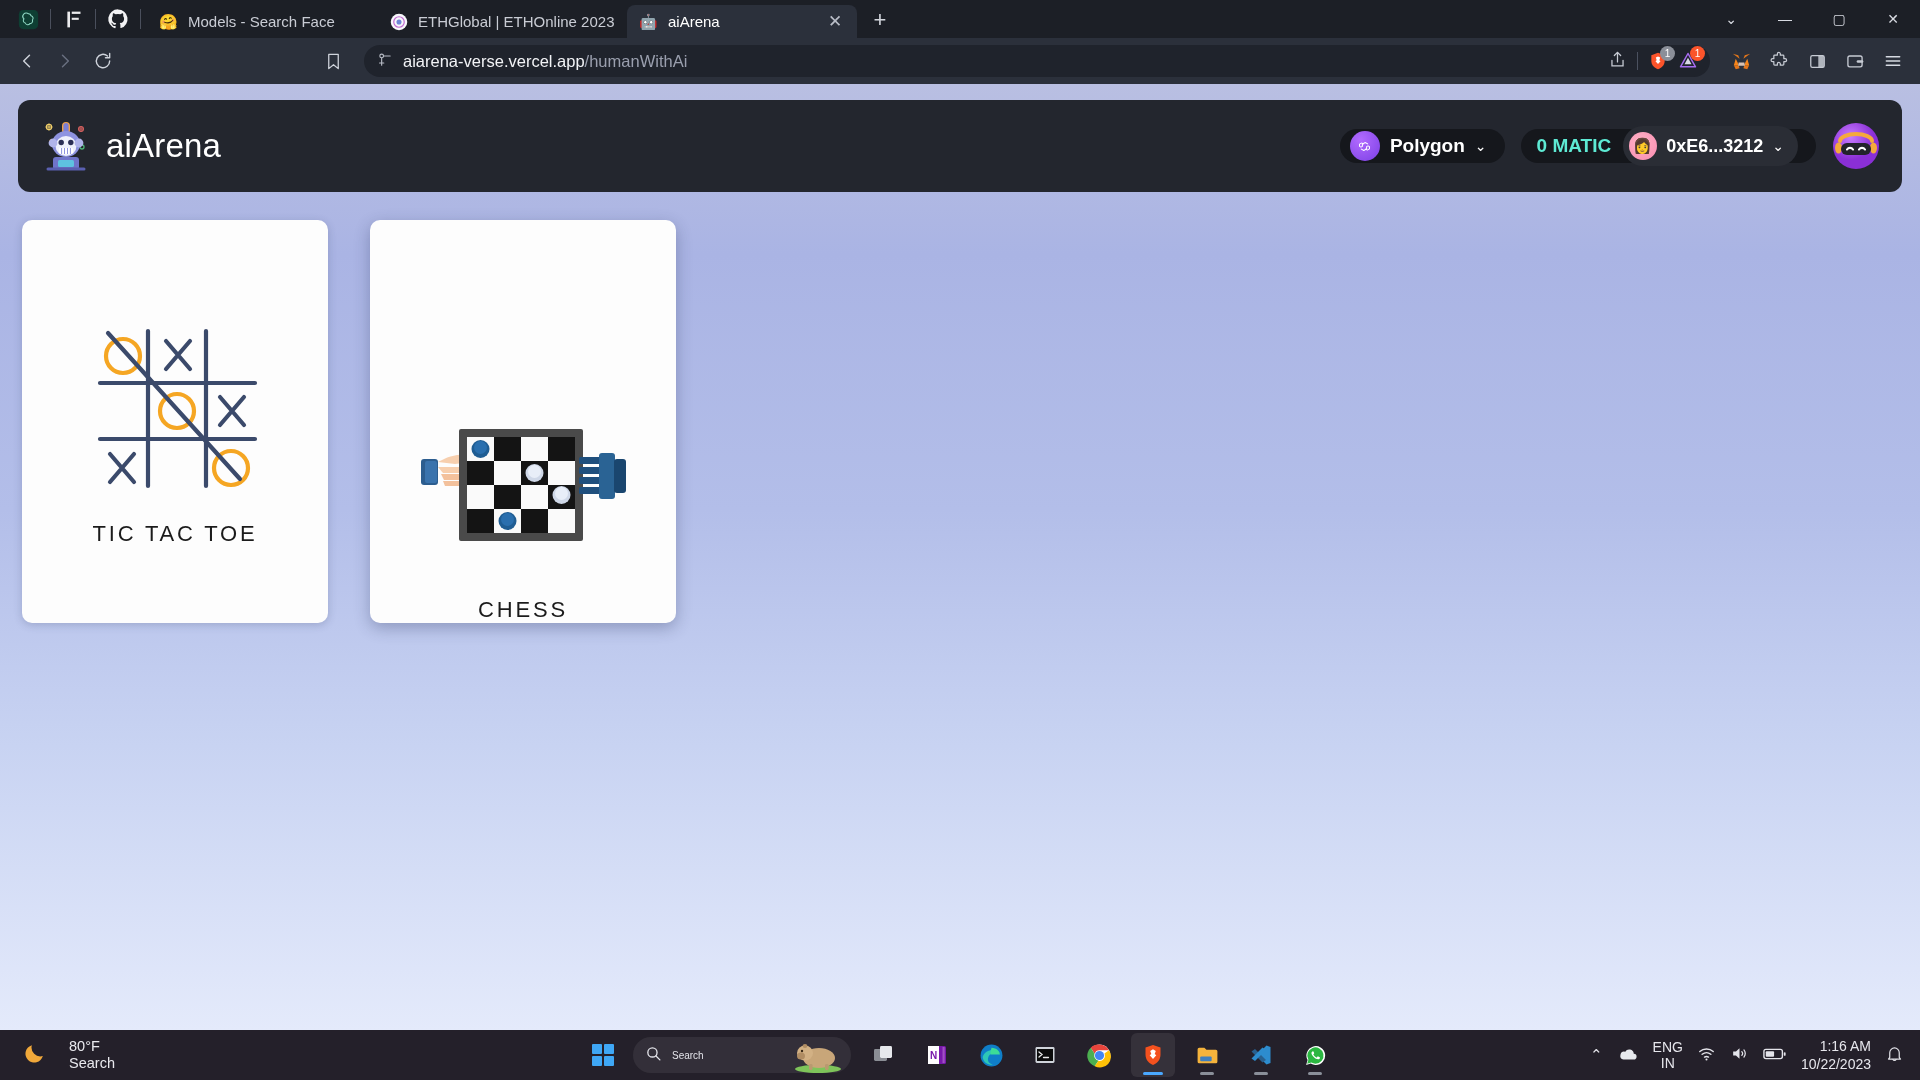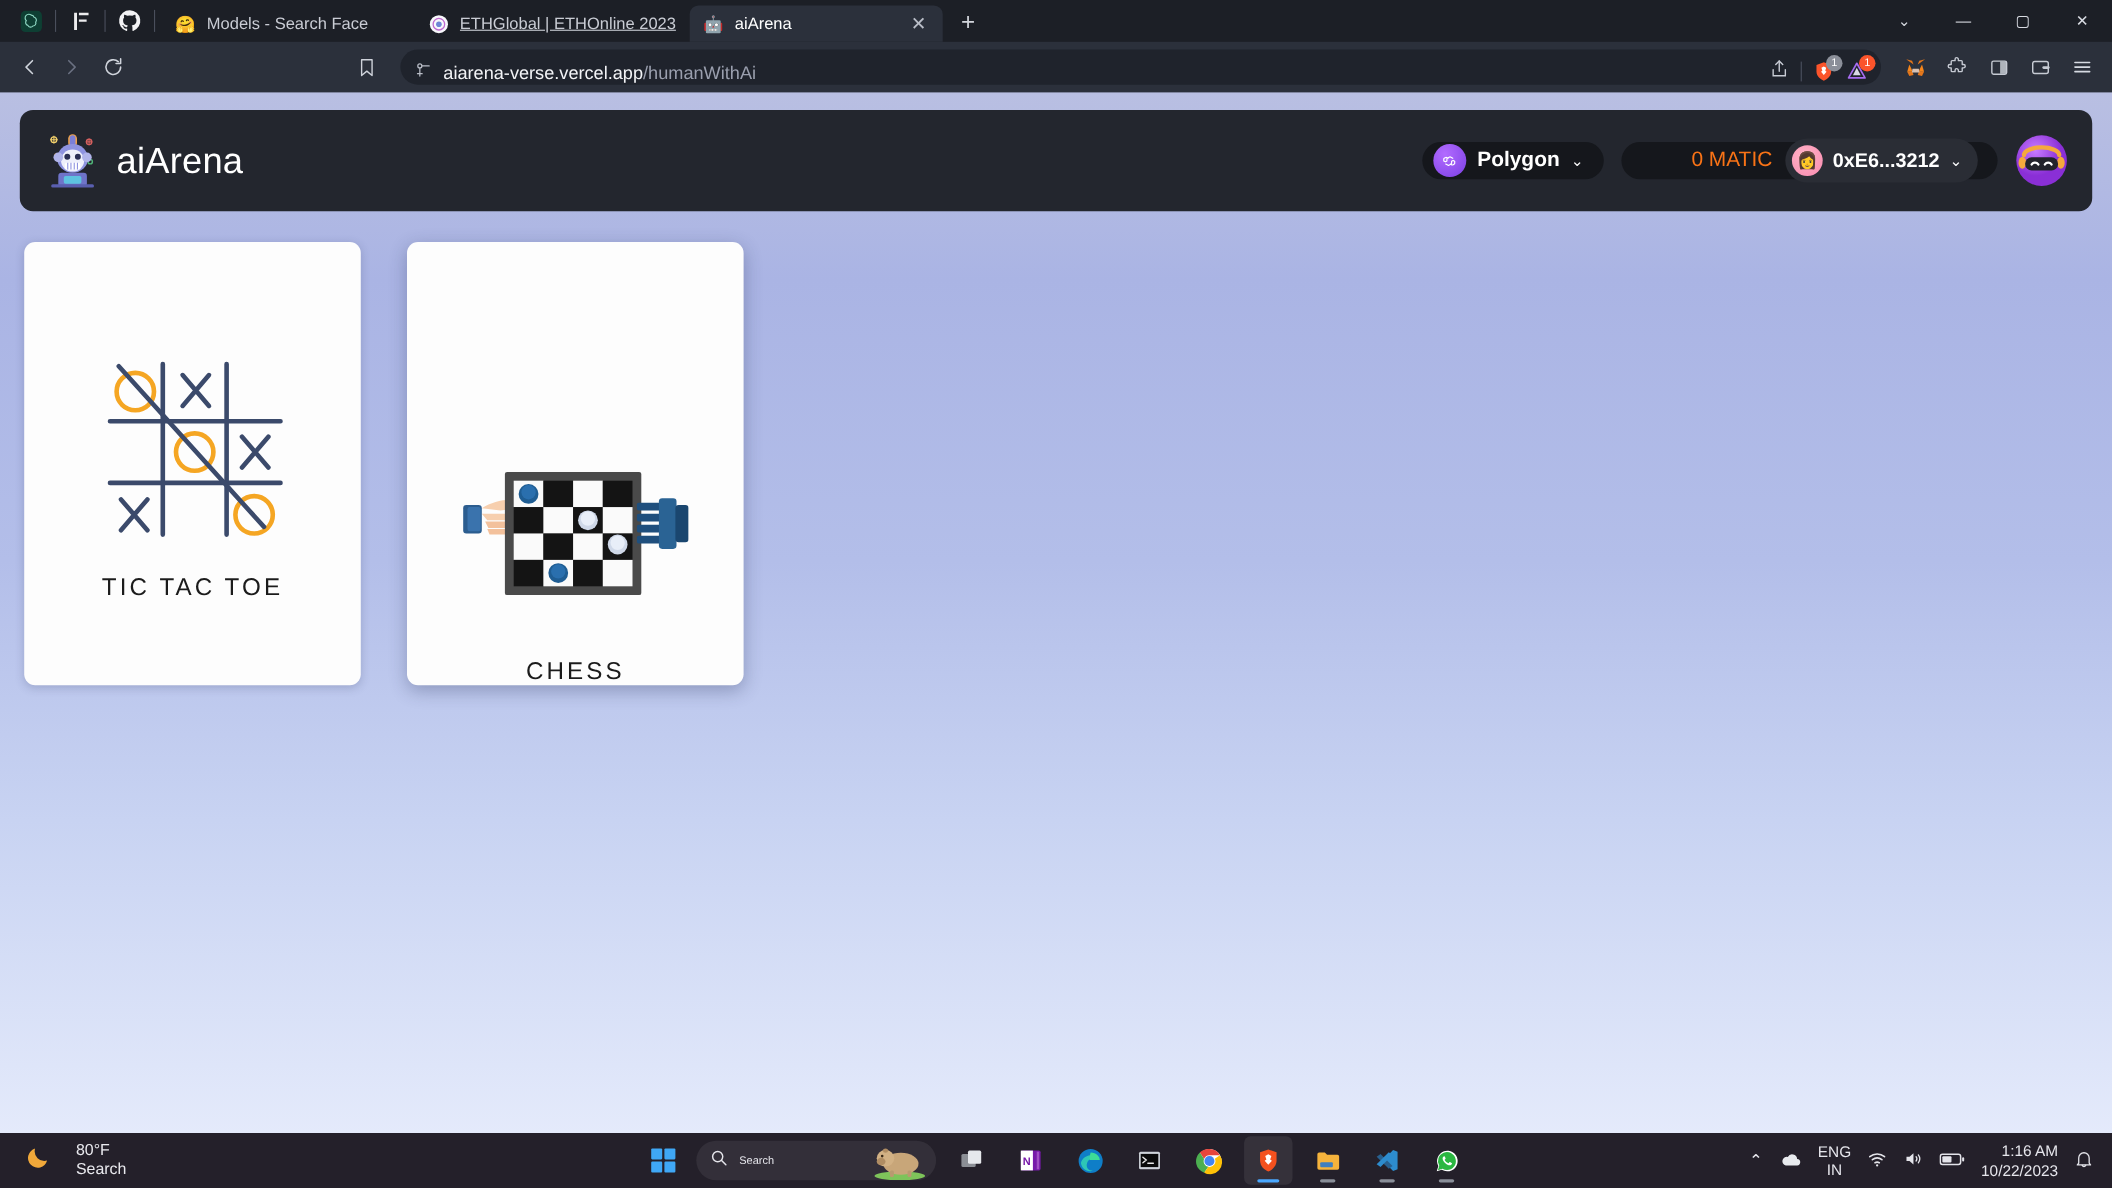--- a/index.html
+++ b/index.html
@@ -26,21 +26,21 @@
   .tab-title { flex: 1; white-space: nowrap; overflow: hidden; text-overflow: ellipsis; font-size: 15px; }
   .tab-close { width: 20px; height: 20px; display: flex; align-items: center; justify-content: center; color: #b9bdc7; font-size: 17px; line-height: 1; }
   .newtab { width: 34px; height: 32px; display: flex; align-items: center; justify-content: center; color: #d2d5dc; font-size: 22px; margin-left: 6px; margin-bottom: 2px;}
 
   .wincontrols { margin-left: auto; display: flex; align-items: center; height: 38px; }
   .wc { width: 54px; height: 38px; display: flex; align-items: center; justify-content: center; color: #d8dbe2; font-size: 14px; }
 
   .toolbar { height: 46px; background: #2b303b; display: flex; align-items: center; padding: 0 10px; gap: 4px; }
   .tb-btn { width: 34px; height: 34px; display: flex; align-items: center; justify-content: center; color: #cfd3db; border-radius: 50%; }
   .tb-btn.dim { color: #6a7081; }
-  .urlbar { flex: 1; height: 32px; background: #1f232c; border-radius: 16px; display: flex; align-items: flex-end; padding: 0 12px; margin: 0 10px; gap: 10px; }
+  .urlbar { flex: 1; height: 32px; background: #1f232c; border-radius: 16px; display: flex; align-items: center; padding: 0 12px; margin: 0 10px; gap: 10px; }
   .url-text { flex: 1; font-size: 16.5px; color: #f2f3f6; white-space: nowrap; overflow: hidden; }
   .url-text .path { color: #9a9fae; }
   .url-right { display: flex; align-items: center; gap: 10px; }
   .vsep { width: 1px; height: 18px; background: #4b5160; }
   .badge { position: absolute; top: -5px; right: -7px; min-width: 15px; height: 15px; border-radius: 8px;
            font-size: 10px; color: #fff; display: flex; align-items: center; justify-content: center; padding: 0 3px; }
   .ic-wrap { position: relative; display: flex; align-items: center; justify-content: center; }
 
   
   .page { flex: 1; position: relative; overflow: hidden;
@@ -52,21 +52,21 @@
   .brand-logo { width: 52px; height: 58px; flex: 0 0 52px; }
   .brand-name { font-size: 33px; color: #ffffff; font-weight: 400; letter-spacing: .2px; }
 
   .appbar-right { margin-left: auto; display: flex; align-items: center; gap: 16px; }
   .chip { background: #15171c; border-radius: 26px; height: 34px; display: flex; align-items: center; gap: 10px; padding: 0 18px; justify-content: flex-end; }
   .chip-net { padding-left: 10px; }
   .net-dot { width: 30px; height: 30px; border-radius: 50%; background: radial-gradient(circle at 35% 30%, #b26bff, #7b3fe4); display: flex; align-items: center; justify-content: center; }
   .chip-label { color: #fff; font-size: 19px; font-weight: bold; }
   .chev { color: #fff; font-size: 14px; }
   .chip-wallet { padding-left: 16px; gap: 12px; }
-  .bal { color: #f97316; font-size: 19px; font-weight: normal; margin-left: 48px; }
+  .bal { color: #5eead4; font-size: 19px; font-weight: bold; }
   .addr-pill { background: #2a2d35; border-radius: 24px; height: 40px; display: flex; align-items: center; gap: 9px; padding: 0 14px 0 6px; }
   .addr-av { width: 28px; height: 28px; border-radius: 50%; background: radial-gradient(circle at 40% 35%, #ffb3c6, #f98ab0); display:flex;align-items:center;justify-content:center;font-size:15px;}
   .addr-text { color: #fff; font-size: 18px; font-weight: bold; }
   .profile-av { width: 48px; height: 48px; border-radius: 50%; overflow: hidden; flex: 0 0 48px; }
 
   .cards { display: flex; gap: 42px; padding: 28px 22px 0 22px; }
   .card { width: 306px; height: 403px; background: #fdfdfd; border-radius: 10px;
           box-shadow: 0 2px 9px rgba(40,50,90,.22); display: flex; flex-direction: column;
           align-items: center; justify-content: center; }
   .card.raised { box-shadow: 0 5px 16px rgba(30,40,80,.3); justify-content: flex-end; }
@@ -124,21 +124,21 @@
         </svg>
       </div>
       <div class="pin-sep"></div>
     </div>
 
     <div class="tab inactive">
       <span class="tab-fav">🤗</span>
       <span class="tab-title">Models - Search Face</span>
     </div>
 
-    <div class="tab inactive" style="min-width:250px;text-decoration:underline;">
+    <div class="tab inactive" style="min-width:250px;">
       <span class="tab-fav">
         <svg width="18" height="18" viewBox="0 0 24 24">
             <circle cx="12" cy="12" r="11" fill="#f7f7fb"></circle>
             <circle cx="12" cy="12" r="7" fill="none" stroke="#c06ad0" stroke-width="1.6"></circle>
             <circle cx="12" cy="12" r="3.4" fill="#6f86d6"></circle>
           </svg>
       </span>
       <span class="tab-title">ETHGlobal | ETHOnline 2023</span>
     </div>
 

